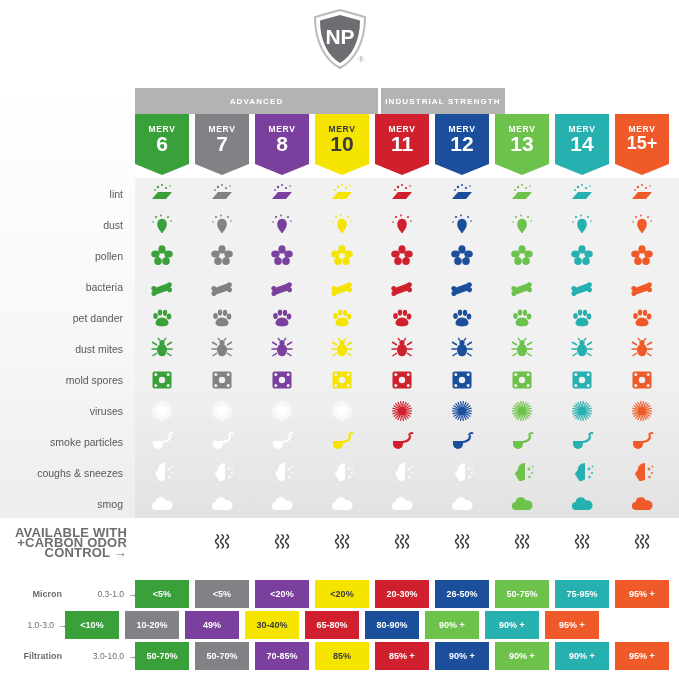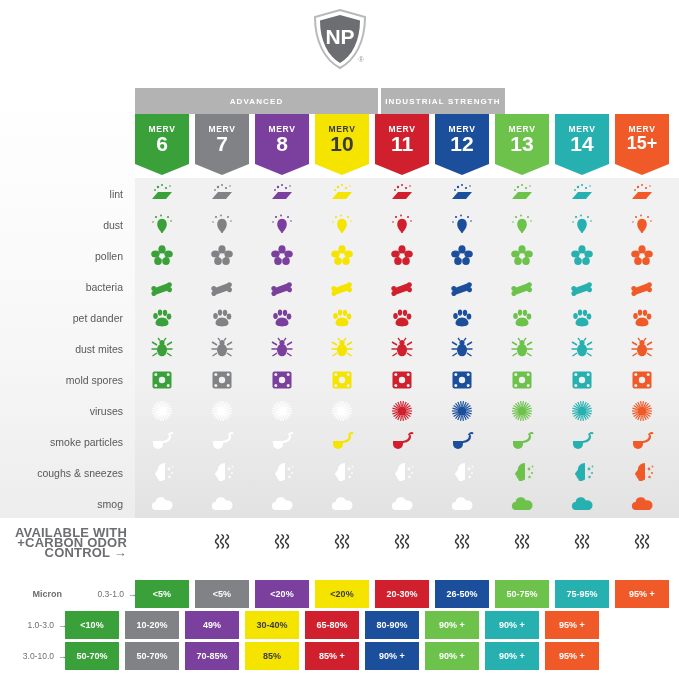--- a/index.html
+++ b/index.html
@@ -1624,20 +1624,21 @@
         <div class="bcell" style="background:#808285">10-20%</div>
         <div class="bcell" style="background:#7b3f9d">49%</div>
         <div class="bcell yellowtxt" style="background:#f5e400">30-40%</div>
         <div class="bcell" style="background:#d0202e">65-80%</div>
         <div class="bcell" style="background:#1b4f9c">80-90%</div>
         <div class="bcell" style="background:#6cc24a">90% +</div>
         <div class="bcell" style="background:#27b0b0">90% +</div>
         <div class="bcell" style="background:#f05a28">95% +</div>
       </div>
       <div class="brow">
+        <div class="bl">Filtration</div>
         <div class="bn">3.0-10.0</div>
         <div class="arr">→</div>
         <div class="bcell" style="background:#3aa03a">50-70%</div>
         <div class="bcell" style="background:#808285">50-70%</div>
         <div class="bcell" style="background:#7b3f9d">70-85%</div>
         <div class="bcell yellowtxt" style="background:#f5e400">85%</div>
         <div class="bcell" style="background:#d0202e">85% +</div>
         <div class="bcell" style="background:#1b4f9c">90% +</div>
         <div class="bcell" style="background:#6cc24a">90% +</div>
         <div class="bcell" style="background:#27b0b0">90% +</div>

